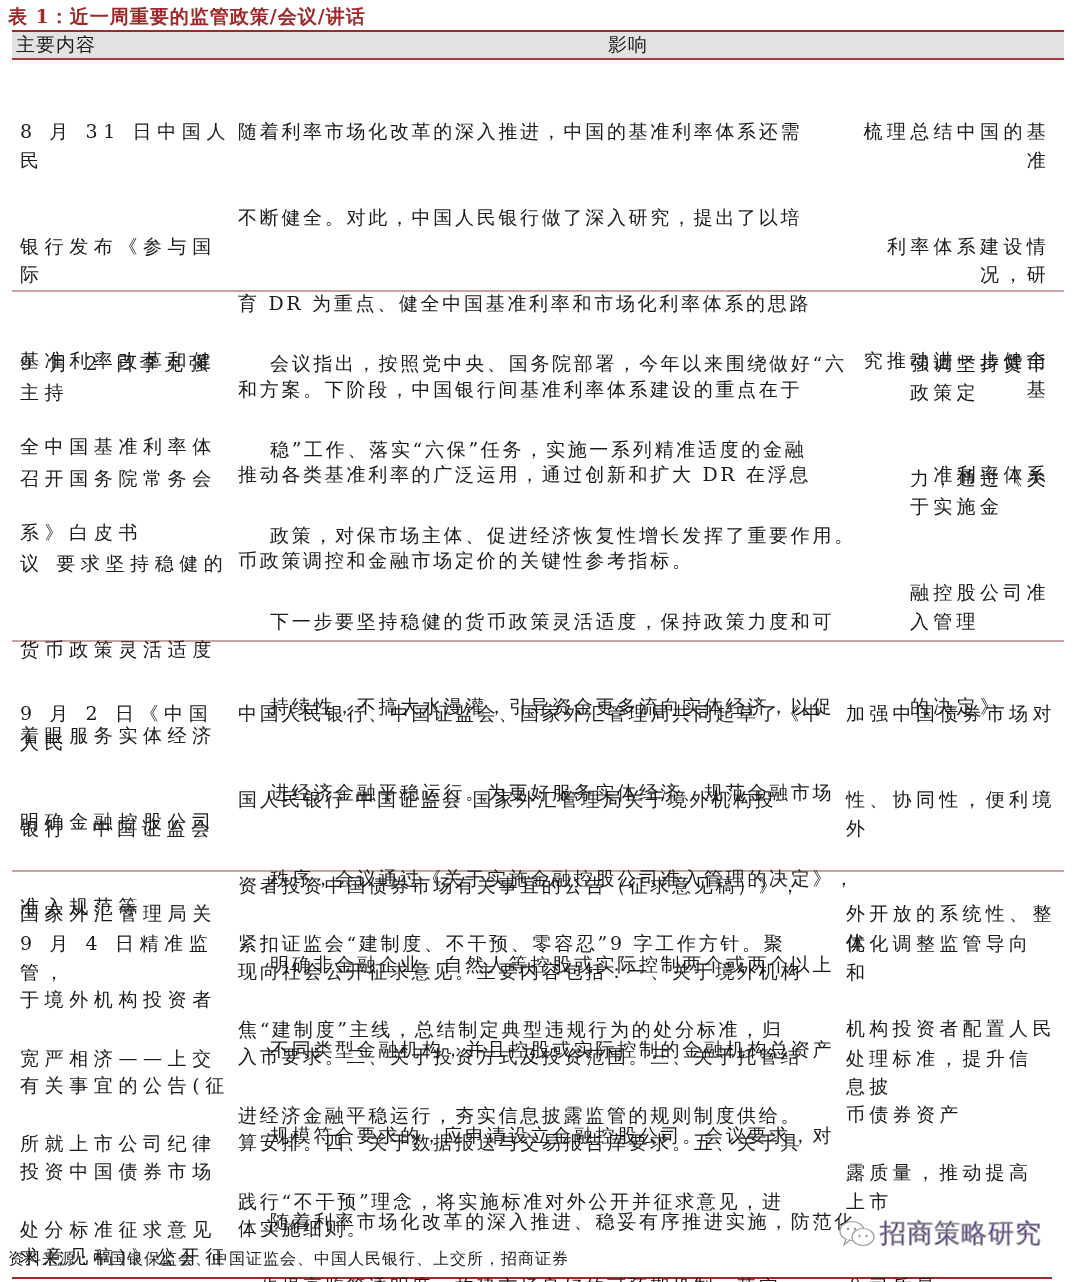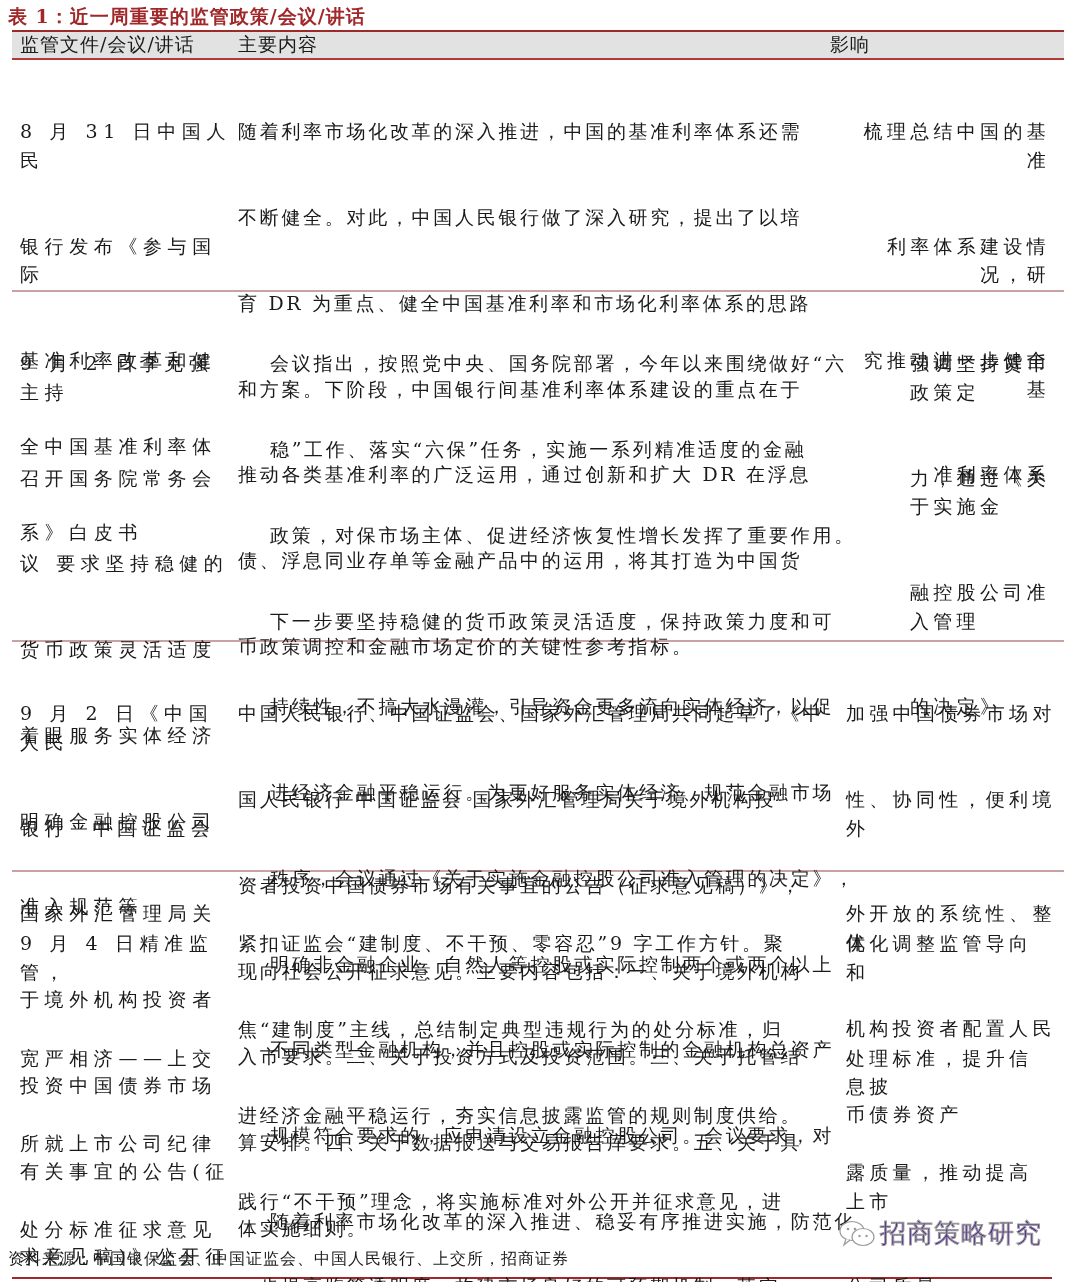--- a/index.html
+++ b/index.html
@@ -52,40 +52,38 @@
   }
   .watermark svg { display: block; }
 </style>
 </head>
 <body>
 
 <div class="title">表 1：近一周重要的监管政策/会议/讲话</div>
 
 <div class="table">
   <div class="header">
-    <div class="c1">监管文件/会议/讲话</div>
     <div class="c2">主要内容</div>
     <div class="c3">影响</div>
   </div>
 
   <div class="row r1">
     <div class="cell c1">
       <span class="line">8 月 31 日中国人民</span>
       <span class="line">银行发布《参与国际</span>
       <span class="line">基准利率改革和健</span>
       <span class="line">全中国基准利率体</span>
       <span class="line">系》白皮书</span>
     </div>
     <div class="cell c2">
       <span class="line">随着利率市场化改革的深入推进，中国的基准利率体系还需</span>
       <span class="line">不断健全。对此，中国人民银行做了深入研究，提出了以培</span>
       <span class="line">育 DR 为重点、健全中国基准利率和市场化利率体系的思路</span>
       <span class="line">和方案。下阶段，中国银行间基准利率体系建设的重点在于</span>
       <span class="line">推动各类基准利率的广泛运用，通过创新和扩大 DR 在浮息</span>
-      <span class="line">债、浮息同业存单等金融产品中的运用，将其打造为中国货</span>
       <span class="line">币政策调控和金融市场定价的关键性参考指标。</span>
     </div>
     <div class="cell c3">
       <span class="line">梳理总结中国的基准</span>
       <span class="line">利率体系建设情况，研</span>
       <span class="line">究推动进一步健全基</span>
       <span class="line">准利率体系</span>
     </div>
   </div>
 
@@ -120,22 +118,22 @@
       <span class="line">的决定》</span>
     </div>
   </div>
 
   <div class="row r3">
     <div class="cell c1">
       <span class="line">9 月 2 日《中国人民</span>
       <span class="line">银行  中国证监会</span>
       <span class="line">国家外汇管理局关</span>
       <span class="line">于境外机构投资者</span>
+      <span class="line">有关事宜的公告(征</span>
       <span class="line">投资中国债券市场</span>
-      <span class="line">有关事宜的公告(征</span>
       <span class="line">求意见稿)》公开征</span>
       
     </div>
     <div class="cell c2">
       <span class="line">中国人民银行、中国证监会、国家外汇管理局共同起草了《中</span>
       <span class="line">国人民银行 中国证监会 国家外汇管理局关于境外机构投</span>
       <span class="line">资者投资中国债券市场有关事宜的公告（征求意见稿）》，</span>
       <span class="line">现向社会公开征求意见。主要内容包括：一、关于境外机构</span>
       <span class="line">入市要求。二、关于投资方式及投资范围。三、关于托管结</span>
       <span class="line">算安排。四、关于数据报送与交易报告库要求。五、关于具</span>

